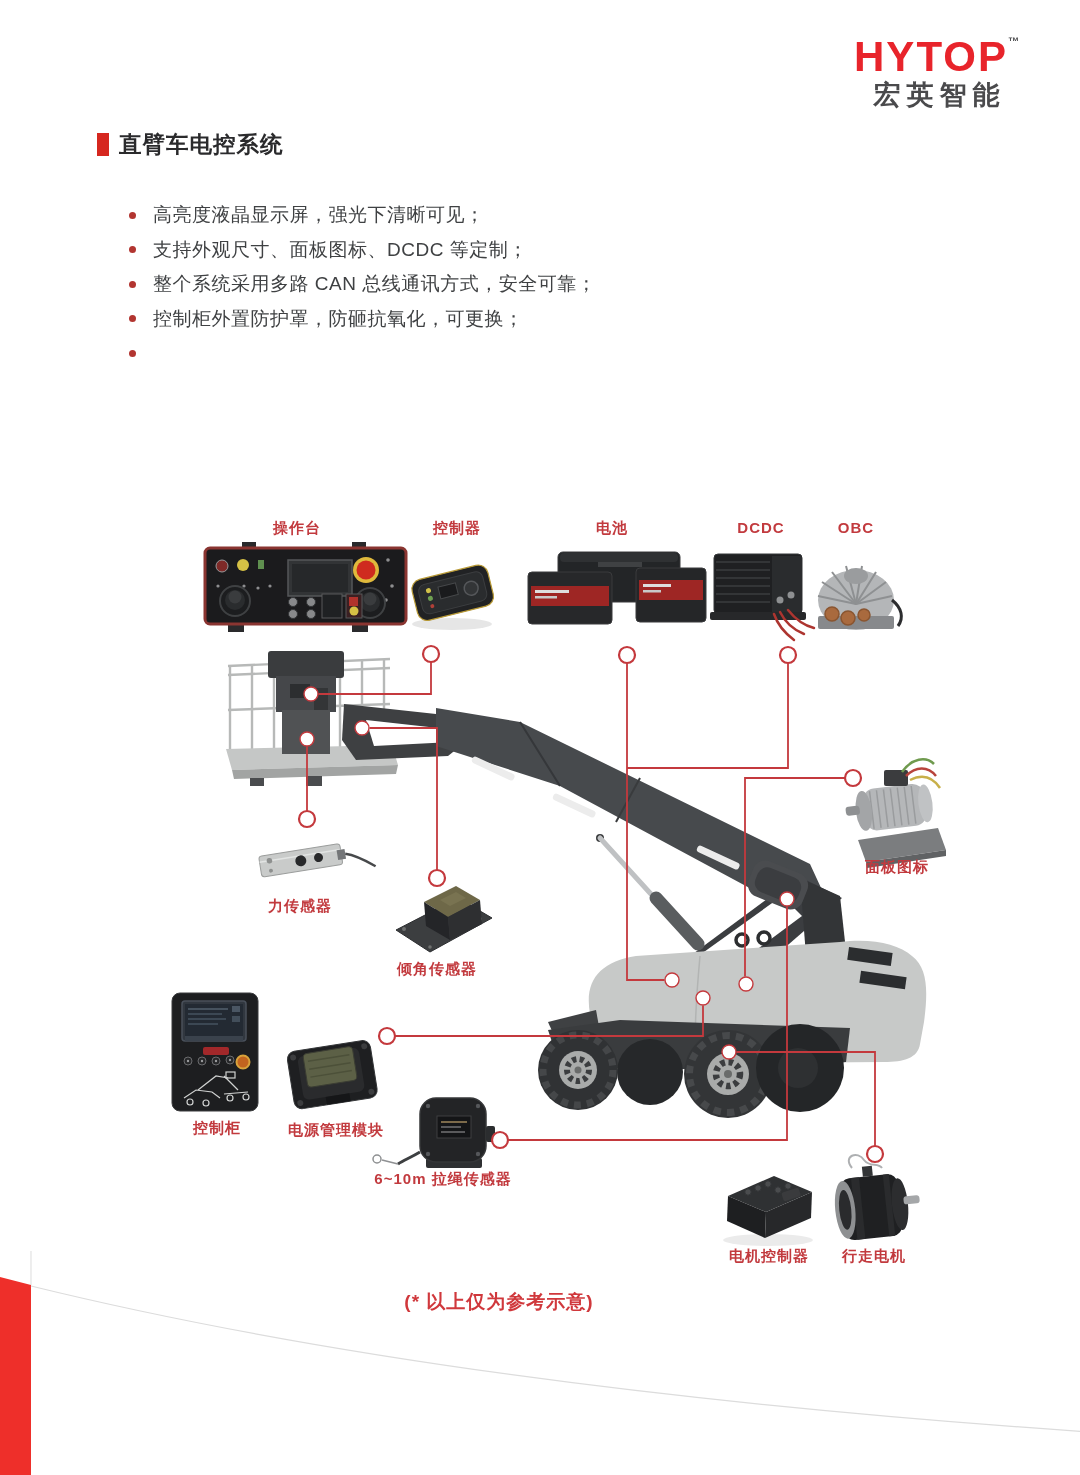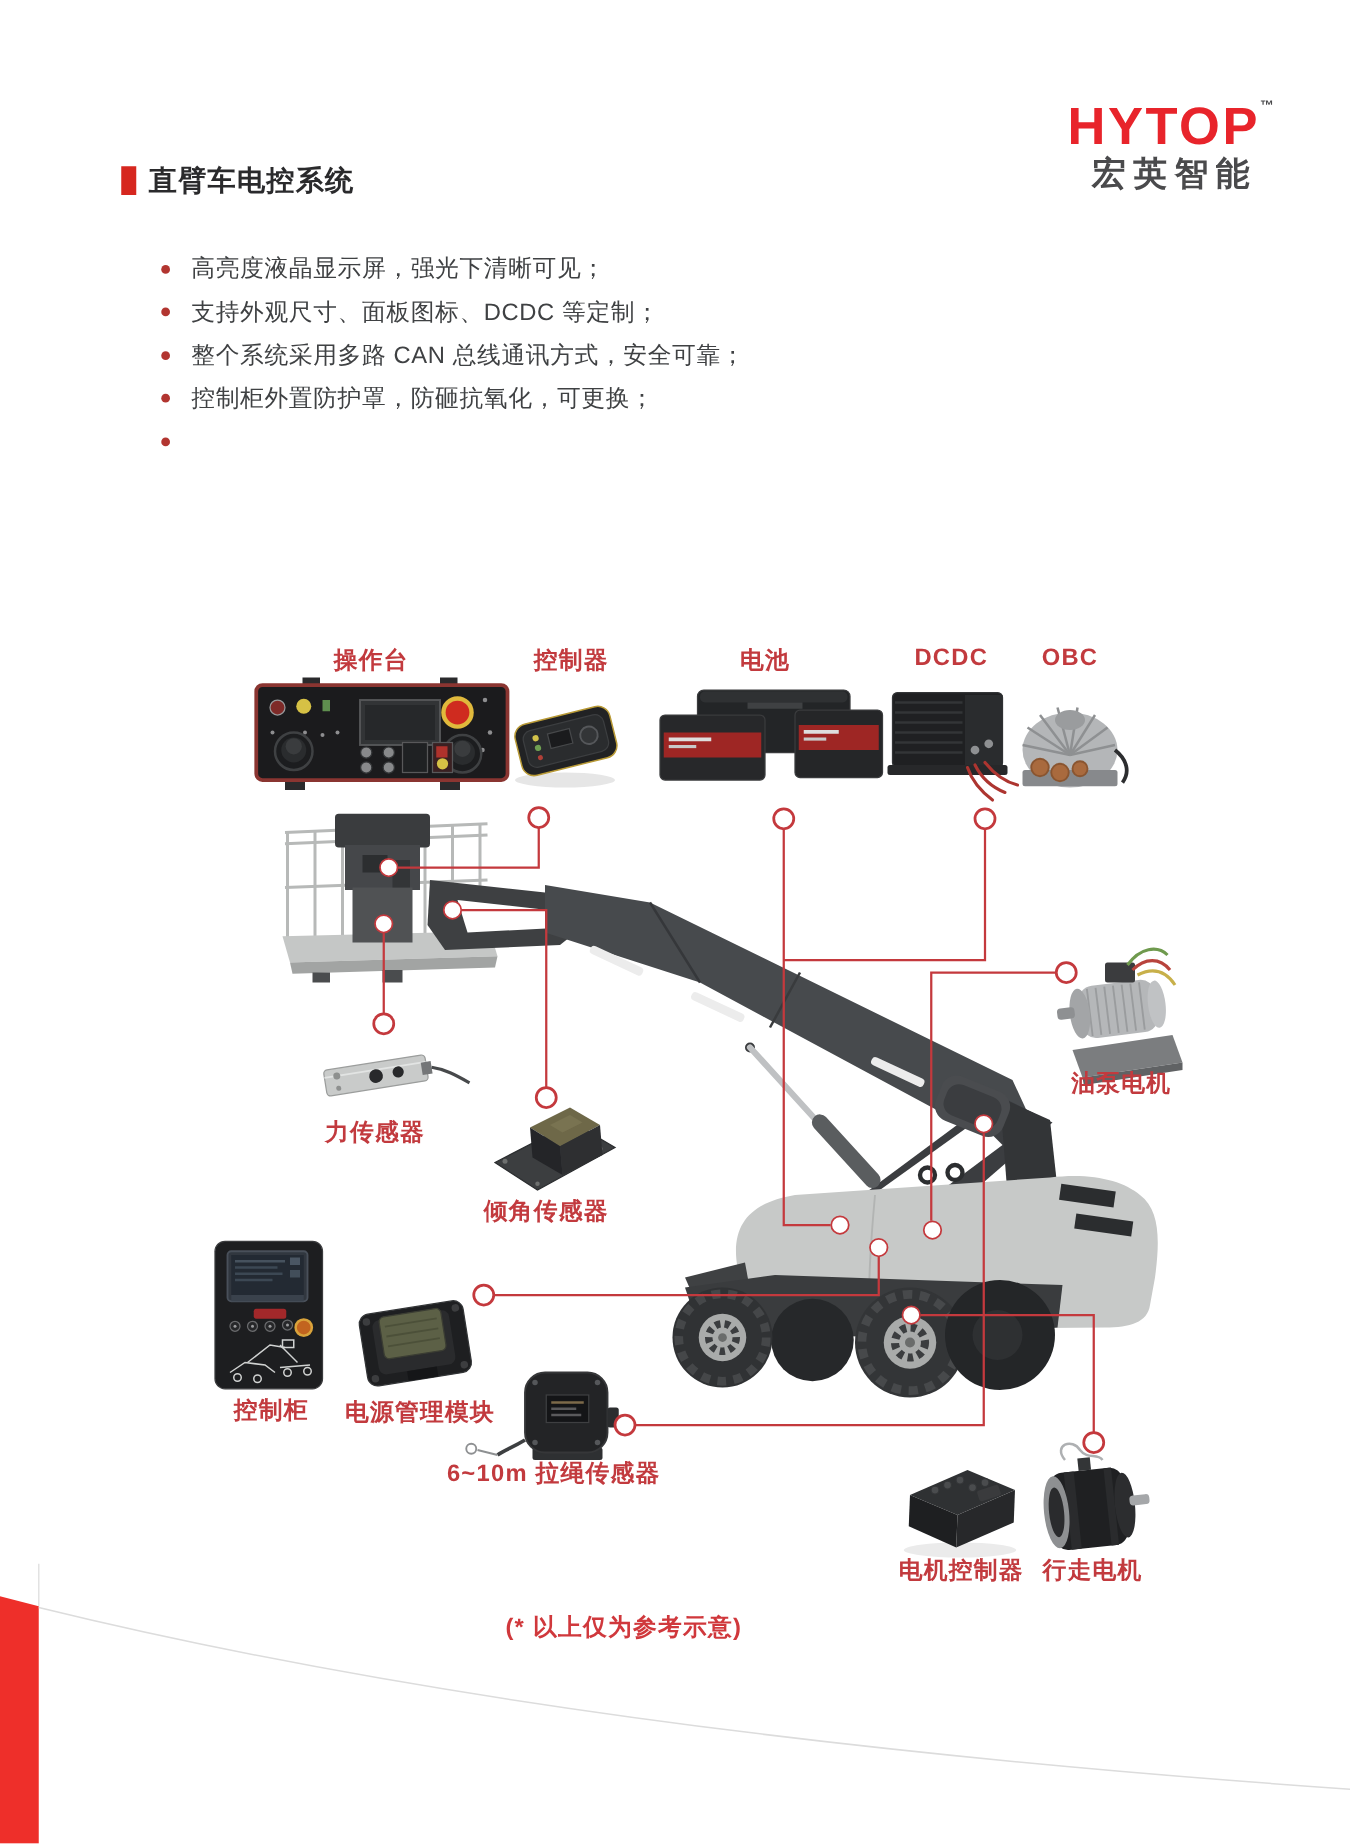--- a/index.html
+++ b/index.html
@@ -5,37 +5,36 @@
   html,body{margin:0;padding:0;background:#ffffff;}
   .page{
     position:relative;width:1080px;height:1475px;background:#ffffff;overflow:hidden;
     font-family:"Liberation Sans","DejaVu Sans",sans-serif;
   }
   
   .logo{position:absolute;top:36px;right:46px;width:195px;text-align:center;}
   .logo .brand{
     font-size:42px;font-weight:800;color:#e8242b;letter-spacing:2px;line-height:1;
     font-family:"Liberation Sans","DejaVu Sans",sans-serif;
-    margin-top:44px;
   }
   .logo .tm{font-size:11px;font-weight:700;color:#4a4a4c;vertical-align:top;letter-spacing:0;}
   .logo .sub{margin-top:3px;font-size:27px;font-weight:700;color:#4a4a4c;letter-spacing:6px;text-indent:6px;line-height:1.1;}
   
   .section-title{position:absolute;left:97px;top:129px;display:flex;align-items:center;}
   .section-title .bar{width:12px;height:23px;background:#d6271f;margin-right:10px;}
   .section-title .txt{font-size:22.5px;font-weight:700;color:#2a2a2c;letter-spacing:1px;}
   
   .features{position:absolute;left:117px;top:186px;margin:12px;padding:0;list-style:none;}
   .features li{display:flex;align-items:center;height:34.5px;font-size:19px;color:#3f4143;letter-spacing:0.5px;}
   .features li .dot{flex:0 0 auto;width:7px;height:7px;border-radius:50%;background:#b23530;margin-right:17px;}
   
   .diagram-svg{position:absolute;left:0;top:0;}
   .comp-label{
     position:absolute;transform:translate(-50%,-50%);
-    font-size:19px;font-weight:700;color:#c23a3e;white-space:nowrap;letter-spacing:1px;
+    font-size:15px;font-weight:700;color:#c23a3e;white-space:nowrap;letter-spacing:1px;
   }
   .note{
     position:absolute;left:499px;top:1302px;transform:translate(-50%,-50%);
     font-size:19px;font-weight:700;color:#d0383c;white-space:nowrap;letter-spacing:1px;
   }
 </style>
 </head>
 <body>
 
 <div class="page">
@@ -443,21 +442,21 @@
       <polygon points="0,1277 31,1285 31,1475 0,1475" fill="#ee2f2a"></polygon>
       <path d="M31,1286 C300,1352 650,1402 1090,1432" stroke="#dcdcdc" stroke-width="1.2" fill="none"></path>
     </g>
   </svg>
 
   <div class="comp-label" style="left:297px;top:528px;">操作台</div>
   <div class="comp-label" style="left:457px;top:528px;">控制器</div>
   <div class="comp-label" style="left:612px;top:528px;">电池</div>
   <div class="comp-label" style="left:761px;top:527px;">DCDC</div>
   <div class="comp-label" style="left:856px;top:527px;">OBC</div>
-  <div class="comp-label" style="left:897px;top:867px;">油泵电机</div>
+  <div class="comp-label" style="left:897px;top:867px;">面板图标</div>
   <div class="comp-label" style="left:300px;top:906px;">力传感器</div>
   <div class="comp-label" style="left:437px;top:969px;">倾角传感器</div>
   <div class="comp-label" style="left:217px;top:1128px;text-align:right;">控制柜</div>
   <div class="comp-label" style="left:336px;top:1130px;">电源管理模块</div>
   <div class="comp-label" style="left:443px;top:1179px;">6~10m 拉绳传感器</div>
   <div class="comp-label" style="left:769px;top:1256px;">电机控制器</div>
   <div class="comp-label" style="left:874px;top:1256px;">行走电机</div>
 
   <div class="note">(* 以上仅为参考示意)</div>
 

